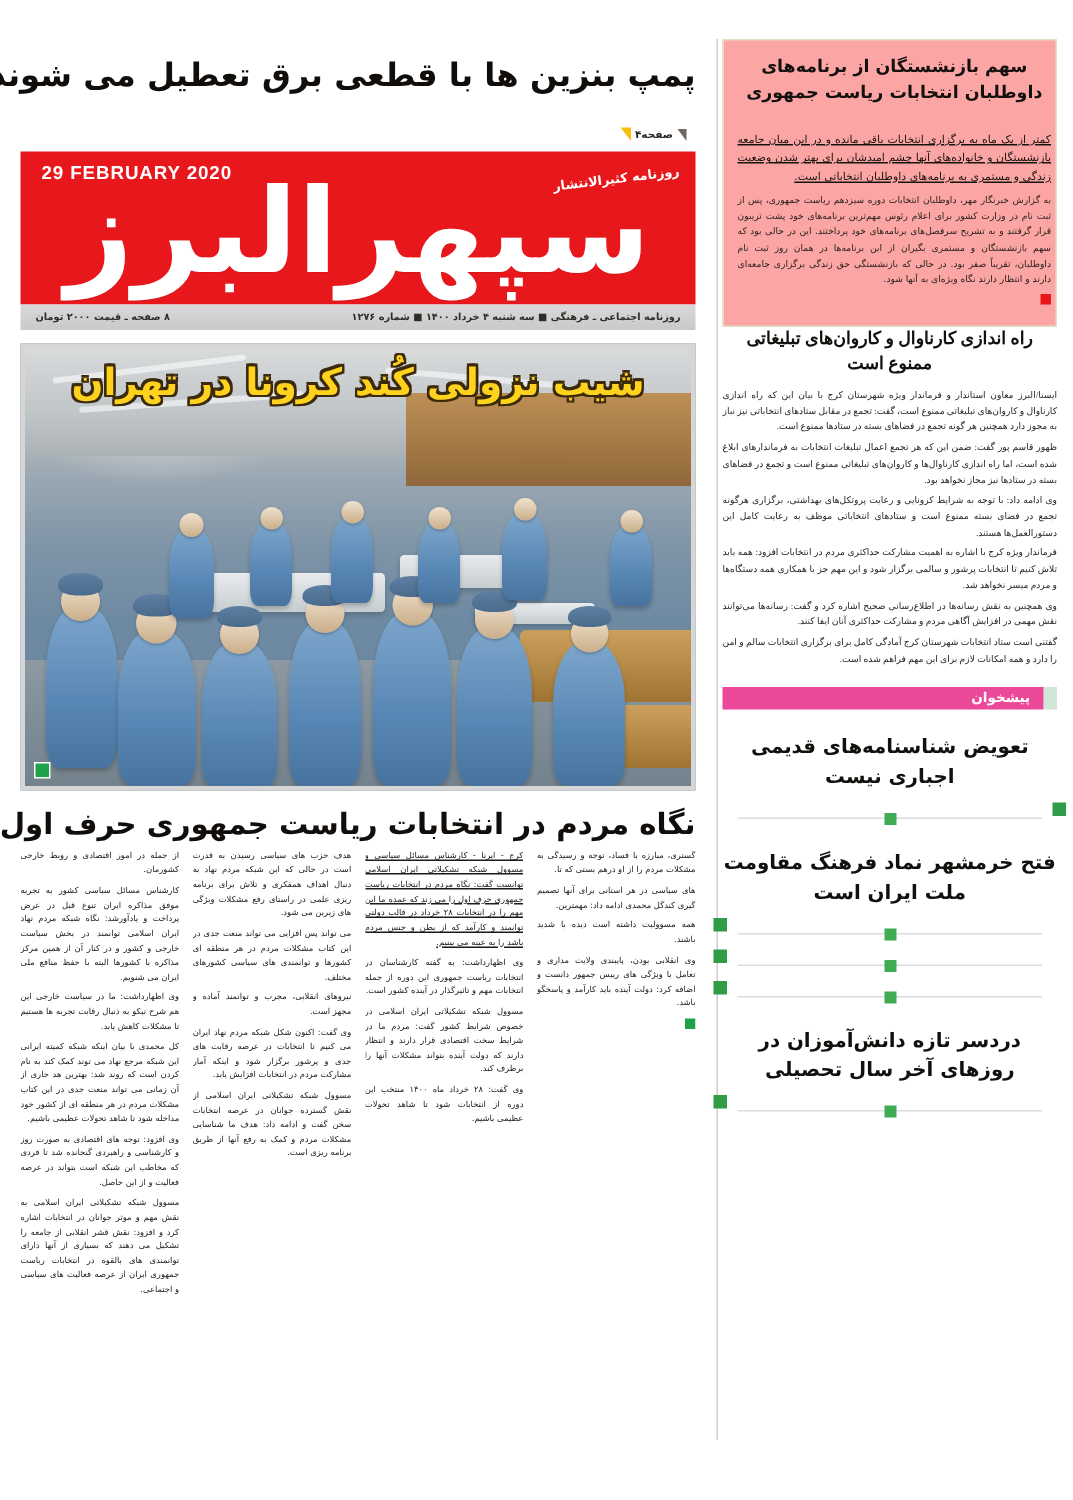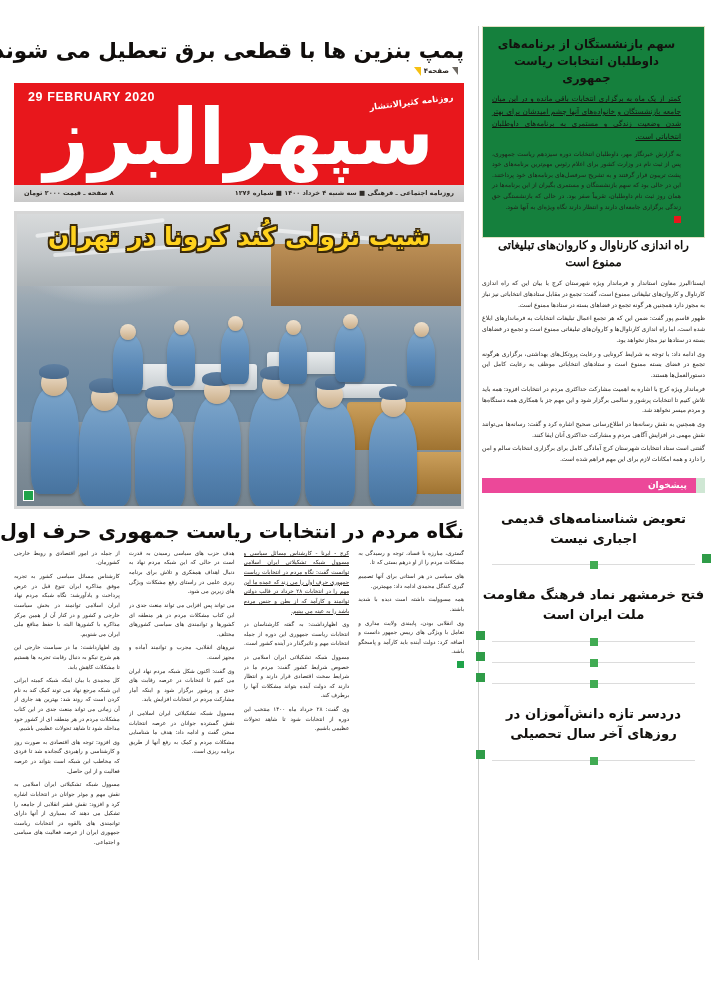--- a/index.html
+++ b/index.html
@@ -42,25 +42,25 @@
   .teaser-title {
     font-size: 21.5px;
     font-weight: 900;
     letter-spacing: -0.3px;
     line-height: 1.25;
     color: #100d0b;
     direction: rtl;
     white-space: nowrap;
   }
   .teaser-ref {
-    margin-top: 2px;
+    margin-top: 20px;
     display: flex;
     flex-direction: row-reverse;
     justify-content: flex-end;
-    align-items: center;
+    align-items: flex-end;
     gap: 3px;
     padding-right: 6px;
   }
   .teaser-ref .lbl {
     font-size: 7px;
     font-weight: 700;
     color: #2b2520;
   }
   .tri {
     width: 0; height: 0;
@@ -274,36 +274,36 @@
   .side-sep {
     position: absolute;
     left: 0;
     top: 26px;
     bottom: 40px;
     width: 1px;
     background: #cfcfcf;
   }
 
   .side-card {
-    background: #15803d;
+    background: #fca5a5;
     border: 1px solid #e2e0c4;
-    padding: 9px 23px 8px 9px;
+    padding: 9px 3px 8px 9px;
     box-sizing: border-box;
     margin-top: 26px;
   }
   .side-card-title {
     text-align: center;
     font-size: 11.6px;
     font-weight: 900;
     line-height: 1.45;
     color: #13110e;
     letter-spacing: -0.2px;
   }
   .side-card-lead {
-    margin-top: 7px;
+    margin-top: 17px;
     font-size: 7.3px;
     line-height: 1.72;
     text-align: justify;
     text-decoration: underline;
     color: #17140f;
     direction: rtl;
   }
   .side-card-body {
     margin-top: 5px;
     font-size: 6.1px;

